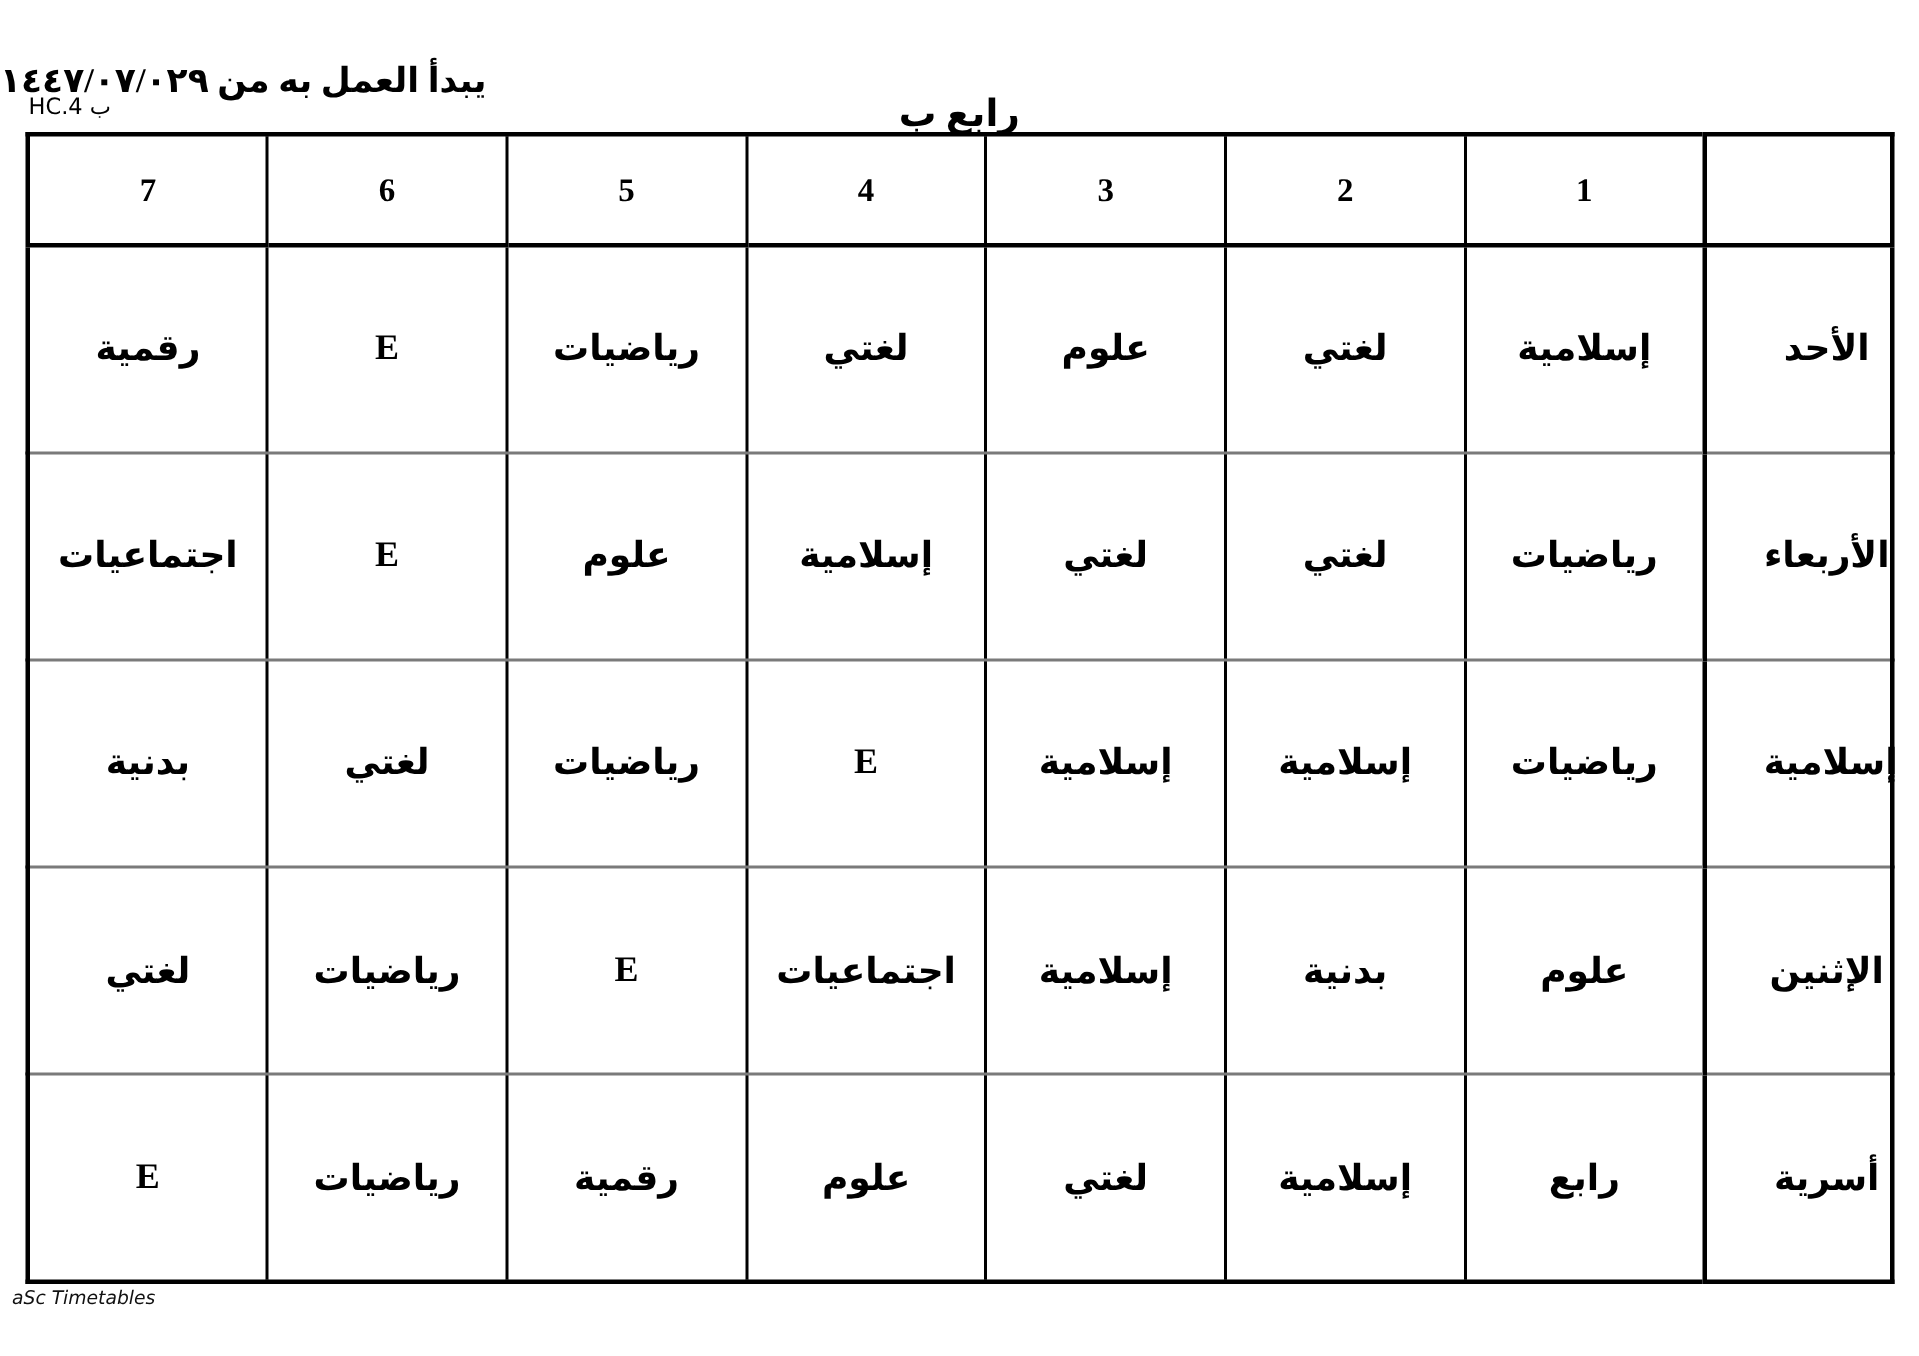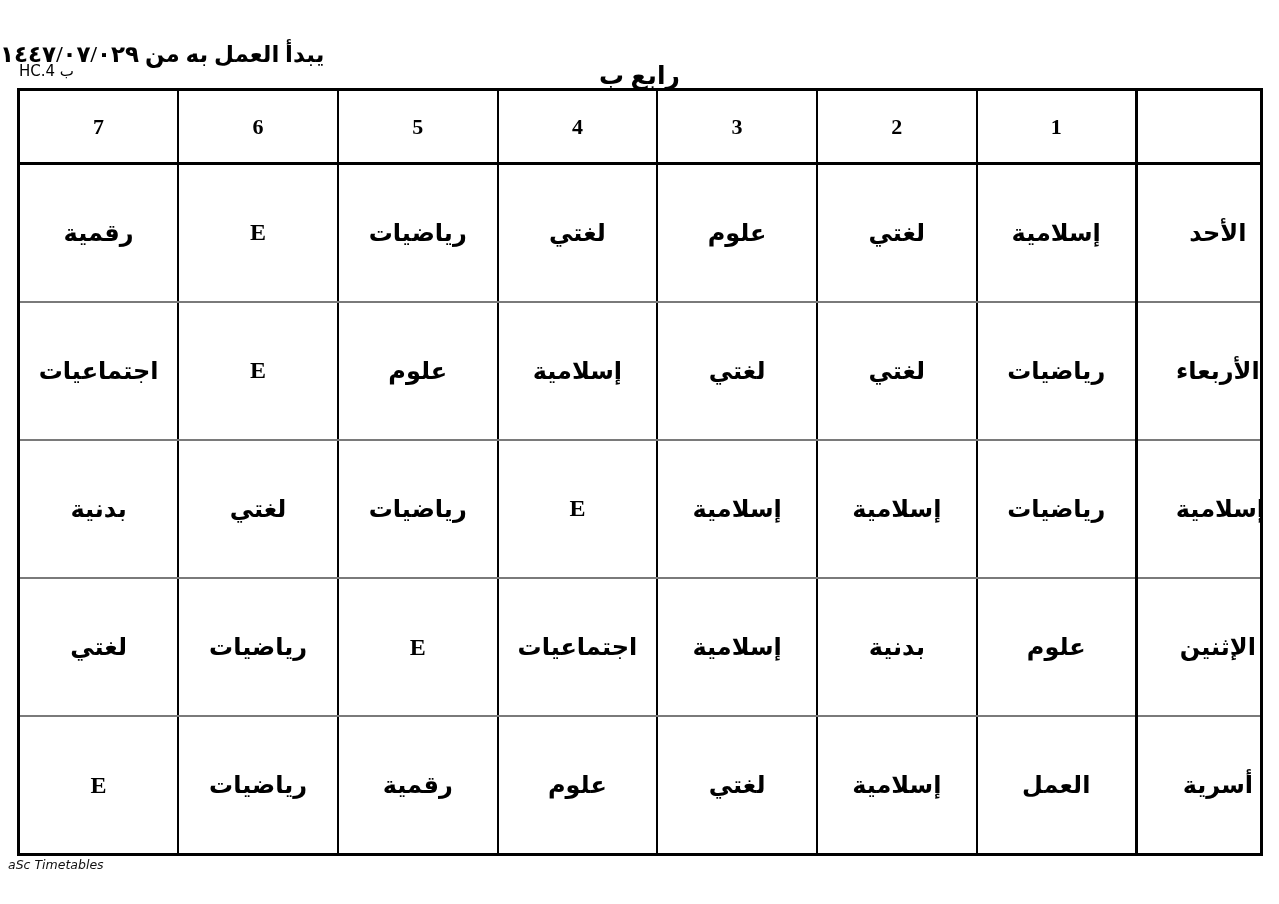--- a/index.html
+++ b/index.html
@@ -122,21 +122,21 @@
         <td>علوم</td>
         <td class="daycol">الإثنين</td>
       </tr>
       <tr>
         <td>E</td>
         <td>رياضيات</td>
         <td>رقمية</td>
         <td>علوم</td>
         <td>لغتي</td>
         <td>إسلامية</td>
-        <td>العمل</td>
+        <td>رابع</td>
         <td class="daycol">أسرية</td>
       </tr>
     </tbody>
   </table>
 
   <div class="watermark">aSc Timetables</div>
 
 </div>
 
 </body></html>

